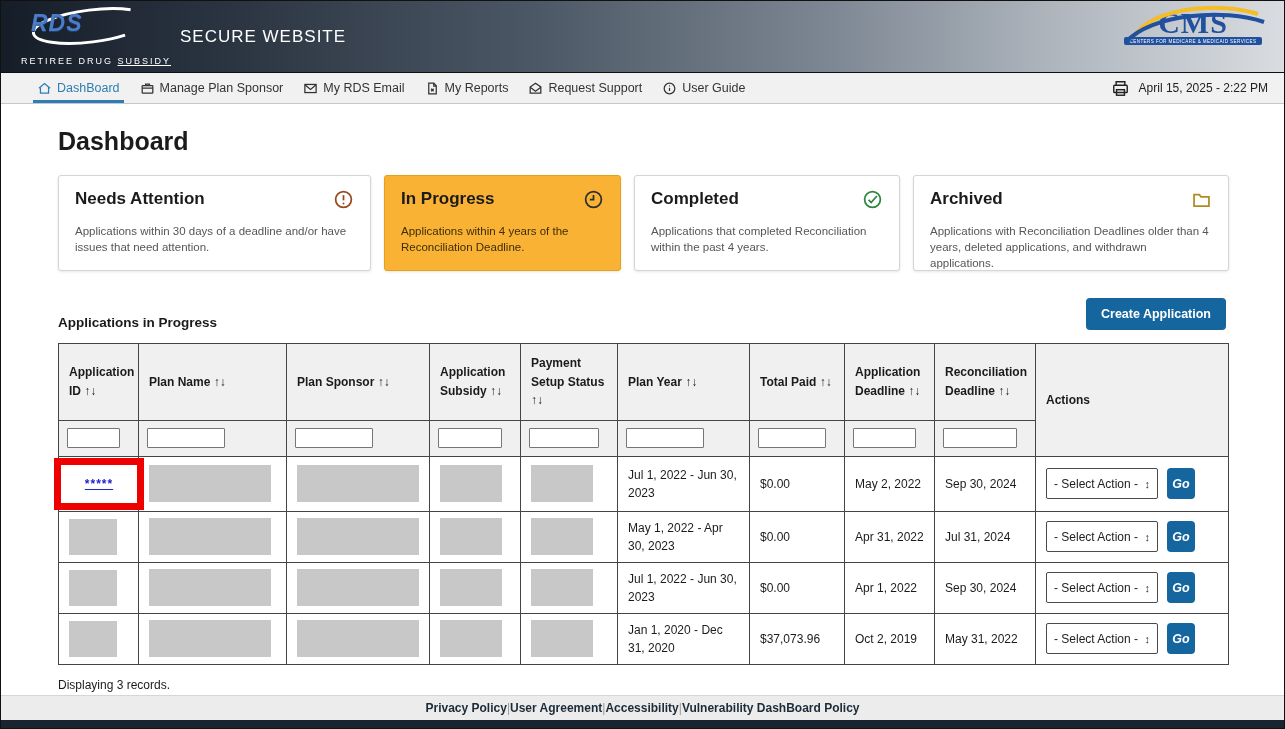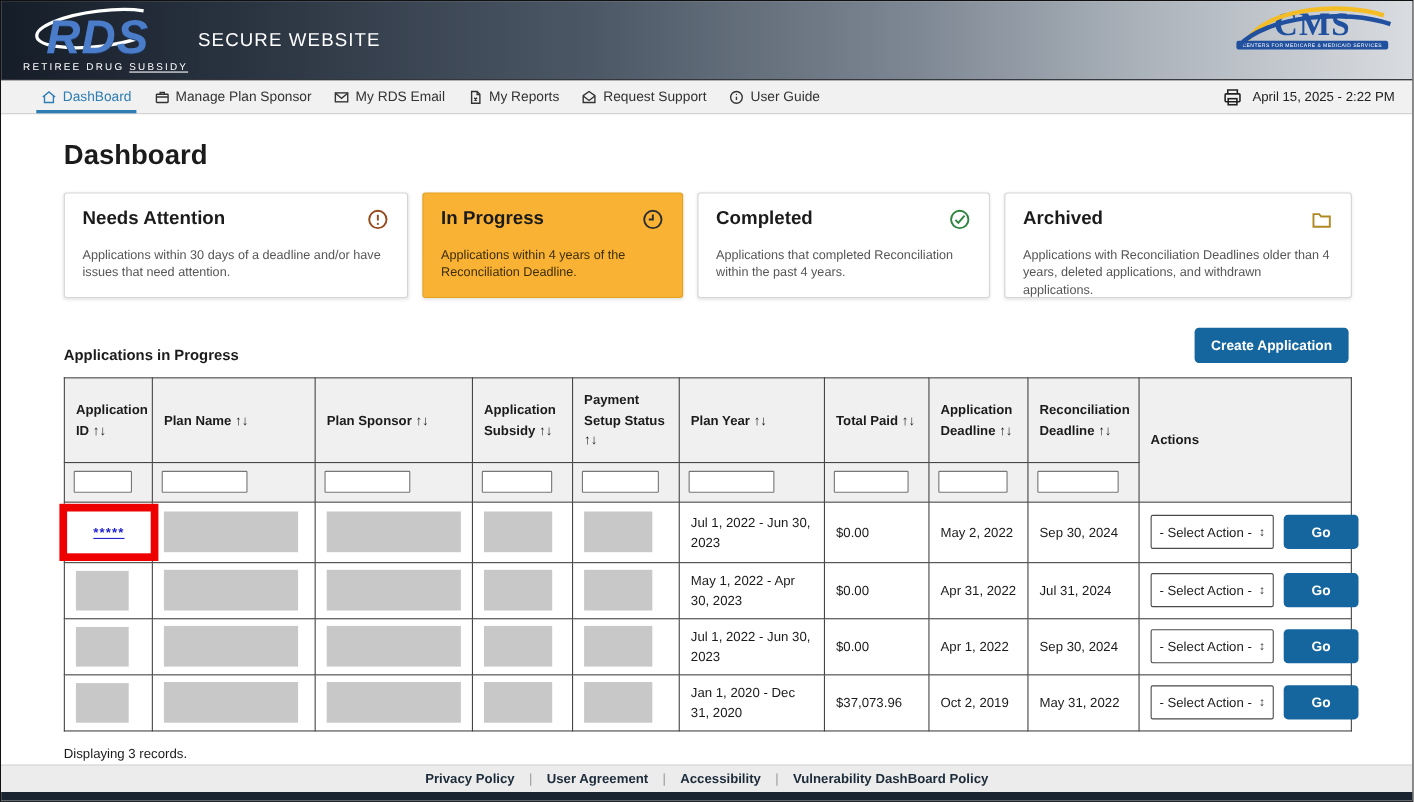--- a/index.html
+++ b/index.html
@@ -6,21 +6,21 @@
   html,body { background:#888; }
   body { font-family:"Liberation Sans","DejaVu Sans",sans-serif; }
   .screen { width:1285px; height:729px; background:#fff; border:1px solid #111;
             display:flex; flex-direction:column; overflow:hidden; margin:0 auto; }
 
   
   .hdr { height:72px; flex:0 0 72px; position:relative;
          background:linear-gradient(90deg,#151d28 0%,#2b3542 18%,#4d5866 42%,#7e8894 65%,#aeb5bd 82%,#d9dce0 100%);
          display:flex; align-items:center; border-bottom:1px solid #0b1016; }
   .rds-logo { position:relative; width:135px; height:58px; margin-left:18px; flex:0 0 auto; }
-  .rds-acronym { position:absolute; left:23px; top:2px; font-size:43px; font-weight:bold; font-style:italic;
+  .rds-acronym { position:absolute; left:12px; top:2px; font-size:23px; font-weight:bold; font-style:italic;
                  color:#4a7cc9; letter-spacing:1px; text-shadow:0 1px 0 #22406e; }
   .rds-swoosh { position:absolute; left:0; top:-4px; }
   .rds-tagline { position:absolute; left:2px; bottom:0; color:#fff; font-size:9px; letter-spacing:2px;
                  text-transform:uppercase; white-space:nowrap; }
   .rds-tagline u { text-decoration:underline; }
   .site-title { color:#fff; font-size:17px; font-weight:normal; letter-spacing:1px; margin-left:26px; }
   .cms-logo { position:absolute; right:22px; top:8px; width:138px; text-align:center; }
   .cms-acronym { font-size:30px; font-weight:bold; color:#20509e; font-family:"Liberation Serif",serif;
                  line-height:0.9; letter-spacing:1px; }
   .cms-bar { background:#20509e; color:#fff; font-size:4.6px; letter-spacing:.4px; border-radius:2px;
@@ -75,27 +75,27 @@
   .r-status { width:62px; height:37px; } .r-pay { width:62px; height:37px; }
   .red-box { position:relative; z-index:2; margin:-5px -16px -5px -15px; height:52px; border:7px solid #ee0000;
              background:#fff; display:flex; align-items:center; justify-content:center; }
   .id-link { color:#2222cc; font-weight:bold; font-size:12px; text-decoration:underline; letter-spacing:1px; cursor:pointer; }
   .actions-cell { white-space:nowrap; }
   .sel { display:inline-flex; align-items:center; justify-content:space-between; width:112px; height:31px;
          border:1px solid #4a4a4a; border-radius:2px; background:#fff; font-size:12px; color:#222;
          padding:0 7px; vertical-align:middle; cursor:pointer; }
   .sel .updn { font-size:11px; color:#333; }
   .btn-go { background:#15669e; color:#fff; font-weight:bold; font-size:12.5px; border:none; border-radius:4px;
-            width:68px; height:31px; margin-left:9px; vertical-align:middle; cursor:pointer; font-family:inherit; }
+            width:28px; height:31px; margin-left:9px; vertical-align:middle; cursor:pointer; font-family:inherit;font-style:italic; }
 
   .record-count { font-size:12px; color:#1b1b1b; margin-top:13px; }
 
   
   .footer-links { height:25px; flex:0 0 25px; background:#ececec; border-top:1px solid #d6d6d6;
-                  display:flex; align-items:center; justify-content:center; gap:13px;
+                  display:flex; align-items:center; justify-content:center; 
                   font-size:12px; font-weight:bold; color:#1c2b39; }
   .footer-links a { color:#1c2b39; text-decoration:none; cursor:pointer; }
   .footer-sep { color:#9a9a9a; font-weight:normal; }
   .footer-bar { height:8px; flex:0 0 8px; background:#1a2330; }
 </style>
 </head>
 <body>
 
 <div class="screen">
 

